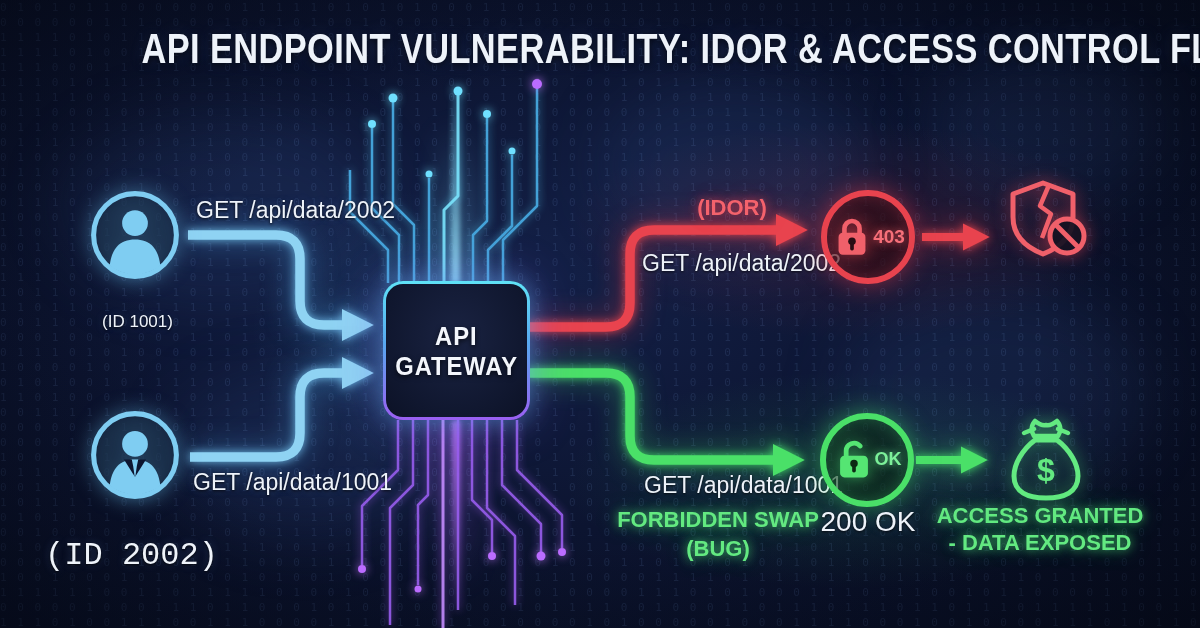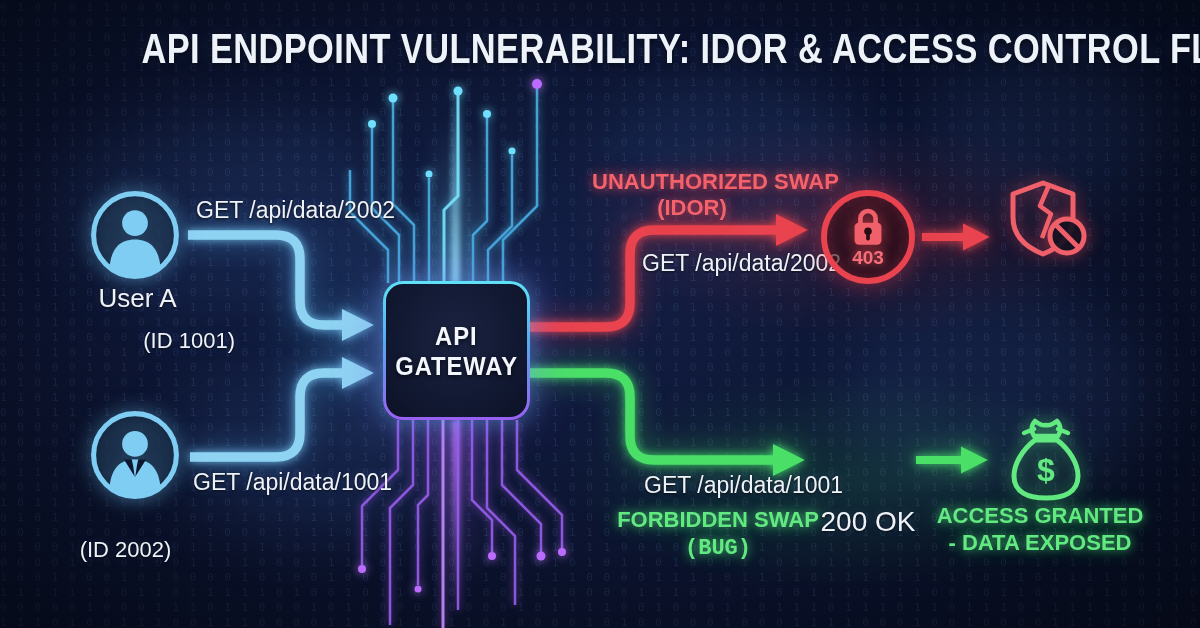--- a/index.html
+++ b/index.html
@@ -54,21 +54,21 @@
   .gateway{position:absolute;left:383px;top:281px;width:147px;height:139px;border-radius:20px;padding:3px;box-sizing:border-box;
     background:linear-gradient(180deg,#5fe2f7 0%,#58a8f0 45%,#9a5ff2 100%);
     box-shadow:0 0 26px rgba(90,200,250,.45),0 0 48px rgba(150,90,240,.35);}
   .gateway-inner{width:100%;height:100%;border-radius:17px;
     background:radial-gradient(ellipse at 50% 40%, #1a2342 0%, #10172f 70%, #0c1226 100%);
     display:flex;flex-direction:column;align-items:center;justify-content:center;}
   .gateway-text{color:#f3f6fc;font-weight:bold;font-size:25px;line-height:30px;letter-spacing:1px;transform:scaleX(.95);
     text-shadow:0 2px 6px rgba(0,0,0,.7);}
   
   .status-circle{position:absolute;width:94px;height:94px;border-radius:50%;box-sizing:border-box;
-    display:flex;flex-direction:column;align-items:center;justify-content:center;}
+    display:flex;flex-direction:row;align-items:center;justify-content:center;}
   .red-circle{left:821px;top:190px;border:6px solid var(--red);
     background:radial-gradient(circle,rgba(60,14,22,.75),rgba(30,8,14,.55));
     box-shadow:0 0 24px rgba(240,60,75,.5), inset 0 0 16px rgba(240,60,75,.3);}
   .green-circle{left:820px;top:413px;border:6px solid var(--green);
     background:radial-gradient(circle,rgba(14,46,24,.7),rgba(8,28,16,.5));
     box-shadow:0 0 24px rgba(70,230,110,.5), inset 0 0 16px rgba(70,230,110,.3);}
   .code-red{color:#f7707a;font-weight:bold;font-size:19px;margin-top:-1px;text-shadow:0 0 8px rgba(247,90,100,.85);}
   .code-green{color:#7df09a;font-weight:bold;font-size:18px;margin-top:-1px;text-shadow:0 0 8px rgba(110,240,150,.85);}
   .icon-red{filter:drop-shadow(0 0 8px rgba(244,70,84,.6));}
   .icon-green{filter:drop-shadow(0 0 8px rgba(80,235,125,.6));}
@@ -205,50 +205,48 @@
         <clipPath id="clipA">
           <circle cx="50" cy="50" r="43"></circle>
         </clipPath>
       </defs>
     <circle cx="50" cy="50" r="45" fill="rgba(12,22,44,.55)" stroke="#7fcdf2" stroke-width="5.5"></circle>
     <g clip-path="url(#clipA)" fill="#7fcdf2">
       <circle cx="50" cy="37" r="14"></circle>
       <path d="M22 93 C22 64 34 55 50 55 C66 55 78 64 78 93 Z"></path>
     </g>
   </svg>
-  <div class="abs white-txt ctr" style="left:40px;top:283px;width:195px;font-size:26px;">User A</div>
-  <div class="abs white-txt ctr" style="left:40px;top:328px;width:195px;font-size:22px;text-align:right;">(ID 1001)</div>
+  <div class="abs white-txt ctr" style="left:40px;top:312px;width:195px;font-size:17px;">(ID 1001)</div>
   <div class="abs white-txt" style="left:196px;top:197px;font-size:23px;">GET /api/data/2002</div>
 
   <svg class="avatar" style="left:89px;top:409px;" viewBox="0 0 100 100">
     <defs>
         <clipPath id="clipB">
           <circle cx="50" cy="50" r="43"></circle>
         </clipPath>
       </defs>
     <circle cx="50" cy="50" r="45" fill="rgba(12,22,44,.55)" stroke="#7fcdf2" stroke-width="5.5"></circle>
     <g clip-path="url(#clipB)">
       <circle cx="50" cy="38" r="14" fill="#7fcdf2"></circle>
       <path d="M22 93 C22 64 34 55 50 55 C66 55 78 64 78 93 Z" fill="#7fcdf2"></path>
       <polygon points="38,55 62,55 50,74" fill="#0d1630"></polygon>
       <polygon points="46.5,55 53.5,55 52,62 50,76 48,62" fill="#7fcdf2"></polygon>
     </g>
   </svg>
-  <div class="abs white-txt ctr" style="left:28px;top:537px;width:195px;font-size:22px;">(ID 2002)</div>
+  <div class="abs white-txt ctr" style="left:34px;top:537px;width:195px;font-size:32px;font-family:Liberation Mono, monospace;">(ID 2002)</div>
   <div class="abs white-txt" style="left:193px;top:469px;font-size:23px;">GET /api/data/1001</div>
 
   <div class="gateway">
     <div class="gateway-inner">
       <div class="gateway-text">API</div>
       <div class="gateway-text">GATEWAY</div>
     </div>
   </div>
 
-  <div class="abs red-txt ctr" style="left:592px;top:169px;width:240px;font-size:22px;">UNAUTHORIZED SWAP</div>
-  <div class="abs red-txt ctr" style="left:572px;top:195px;width:240px;font-size:22px;">(IDOR)</div>
+  <div class="abs red-txt ctr" style="left:612px;top:195px;width:240px;font-size:22px;">(IDOR)</div>
   <div class="abs white-txt" style="left:642px;top:250px;font-size:23px;">GET /api/data/2002</div>
 
   <div class="status-circle red-circle">
     <svg class="icon-red" width="42" height="42" viewBox="0 0 48 50">
       <path d="M15 22 V15 a9 9 0 0 1 18 0 V22" fill="none" stroke="#f0606a" stroke-width="5.5" stroke-linecap="round"></path>
       <rect x="8" y="20" width="32" height="26" rx="5" fill="#f0606a"></rect>
       <circle cx="24" cy="30" r="4.5" fill="#2a0d14"></circle>
       <rect x="21.8" y="32" width="4.4" height="9" rx="2" fill="#2a0d14"></rect>
     </svg>
     <div class="code-red">403</div>
@@ -256,22 +254,31 @@
 
   <svg class="abs icon-red" style="left:1003px;top:178px;" width="90" height="84" viewBox="0 0 90 84">
     <path d="M40 5 L70 16 V39 C70 57 58 69 40 76 C22 69 10 57 10 39 V16 Z" fill="none" stroke="#f0606a" stroke-width="5" stroke-linejoin="round"></path>
     <path d="M46 7 L37 28 L48 36 L39 60" fill="none" stroke="#f0606a" stroke-width="4.5" stroke-linejoin="round"></path>
     <circle cx="64" cy="58" r="17" fill="rgba(12,16,32,.9)" stroke="#f0606a" stroke-width="5"></circle>
     <line x1="52.5" y1="46.5" x2="75.5" y2="69.5" stroke="#f0606a" stroke-width="5"></line>
   </svg>
 
   <div class="abs white-txt" style="left:644px;top:472px;font-size:23px;">GET /api/data/1001</div>
   <div class="abs green-txt ctr" style="left:598px;top:507px;width:240px;font-size:22px;">FORBIDDEN SWAP</div>
-  <div class="abs green-txt ctr" style="left:598px;top:536px;width:240px;font-size:22px;font-family:Liberation Mono, monospace;">(BUG)</div>
-
+  <div class="abs green-txt ctr" style="left:598px;top:536px;width:240px;font-size:22px;">(BUG)</div>
+
+  <div class="status-circle green-circle">
+    <svg class="icon-green" width="42" height="40" viewBox="0 0 48 46">
+      <path d="M15 19 V13 A9 9 0 0 1 31 7" fill="none" stroke="#55e573" stroke-width="5.5" stroke-linecap="round"></path>
+      <rect x="8" y="18" width="32" height="25" rx="5" fill="#55e573"></rect>
+      <circle cx="24" cy="27" r="4.3" fill="#0c2a14"></circle>
+      <rect x="21.9" y="29" width="4.2" height="8.5" rx="2" fill="#0c2a14"></rect>
+    </svg>
+    <div class="code-green">OK</div>
+  </div>
   <div class="abs white-txt ctr" style="left:793px;top:506px;width:150px;font-size:28px;">200 OK</div>
 
   <svg class="abs icon-green" style="left:1004px;top:414px;" width="84" height="92" viewBox="0 0 84 92">
     <path d="M30 22 Q25 14 31 7 Q37 12 42 11 Q47 12 53 7 Q59 14 54 22 Z" fill="none" stroke="#63e981" stroke-width="4.5" stroke-linejoin="round"></path>
     <path d="M54 15 L64 19" stroke="#63e981" stroke-width="4.5" stroke-linecap="round"></path>
     <path d="M30 15 L20 19" stroke="#63e981" stroke-width="4.5" stroke-linecap="round"></path>
     <path d="M31 26 L53 26 C66 36 74 50 74 62 C74 78 60 84 42 84 C24 84 10 78 10 62 C10 50 18 36 31 26 Z" fill="none" stroke="#63e981" stroke-width="5" stroke-linejoin="round"></path>
     <text class="money-dollar" x="42" y="67" text-anchor="middle">$</text>
   </svg>
   <div class="abs green-txt ctr" style="left:930px;top:503px;width:220px;font-size:22px;">ACCESS GRANTED</div>

